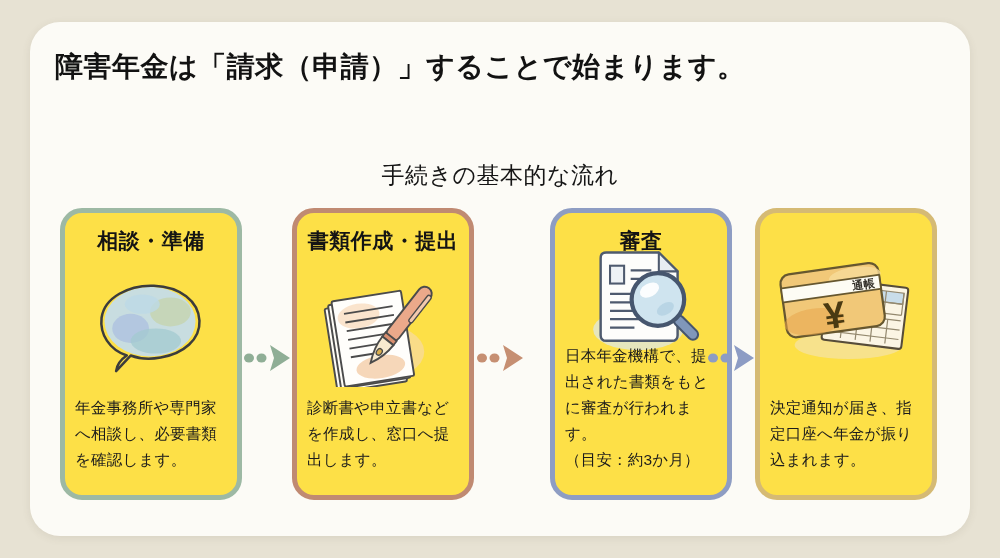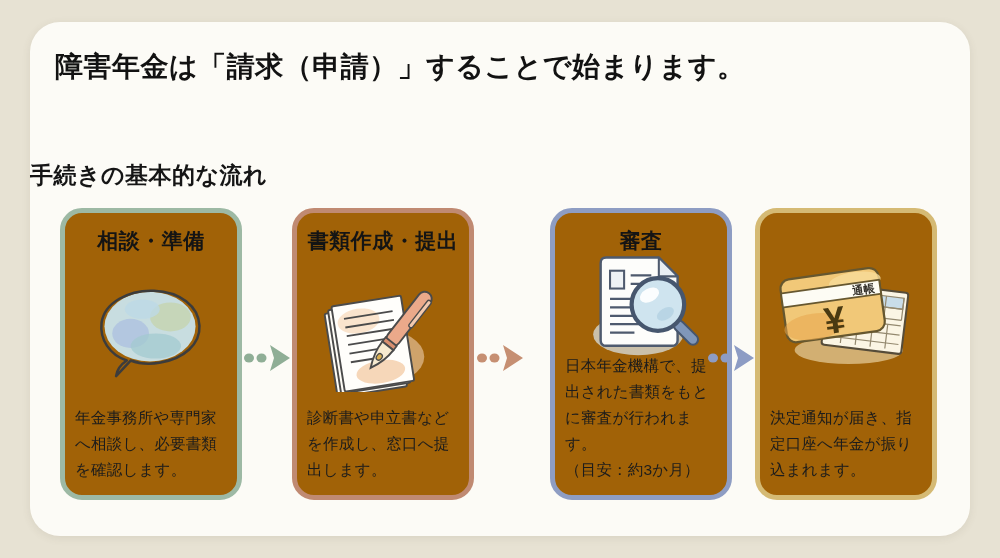--- a/index.html
+++ b/index.html
@@ -17,36 +17,36 @@
   .main-title{
     position:absolute;left:25px;top:26px;
     font-size:28px;font-weight:700;letter-spacing:0.5px;color:#121212;
     white-space:nowrap;
   }
   .subtitle{
     position:absolute;left:25px;top:77px;
     font-size:20px;color:#1e1e1e;letter-spacing:0.3px;white-space:nowrap;
   }
   .flow-heading{
-    position:absolute;left:0;top:138px;width:100%;text-align:left;
-    font-size:23px;font-weight:700;color:#151515;letter-spacing:0.5px;
+    position:absolute;left:0;top:138px;width:100%;text-align:center;
+    font-size:23px;font-weight:400;color:#151515;letter-spacing:0.5px;
   }
   .card{
     position:absolute;top:186px;width:182px;height:292px;box-sizing:border-box;
-    background:#a16207;border:5px solid #999;border-radius:22px;
+    background:#fde047;border:5px solid #999;border-radius:22px;
     display:flex;flex-direction:column;align-items:center;
   }
   .card-1{left:30px;}  .card-2{left:262px;}  .card-3{left:520px;}  .card-4{left:725px;}
   .card-title{
     margin-top:14px;font-size:21px;font-weight:700;color:#141414;
     text-align:center;letter-spacing:0.5px;white-space:nowrap;
   }
   .card-icon{flex:1;display:flex;align-items:center;justify-content:center;min-height:0;width:100%;}
   .card-text{
-    align-self:stretch;padding:0 8px 12px 10px;
+    align-self:stretch;padding:0 8px 22px 10px;
     font-size:15.5px;line-height:26px;color:#1c1c1c;
     white-space:pre-line;letter-spacing:0.2px;
   }
   .flow-arrow{position:absolute;top:320px;width:46px;height:32px;}
   .flow-arrow svg{display:block;}
   .arrow-1{left:214px;} .arrow-2{left:447px;} .arrow-3{left:678px;}
 </style>
 </head>
 <body>
 

